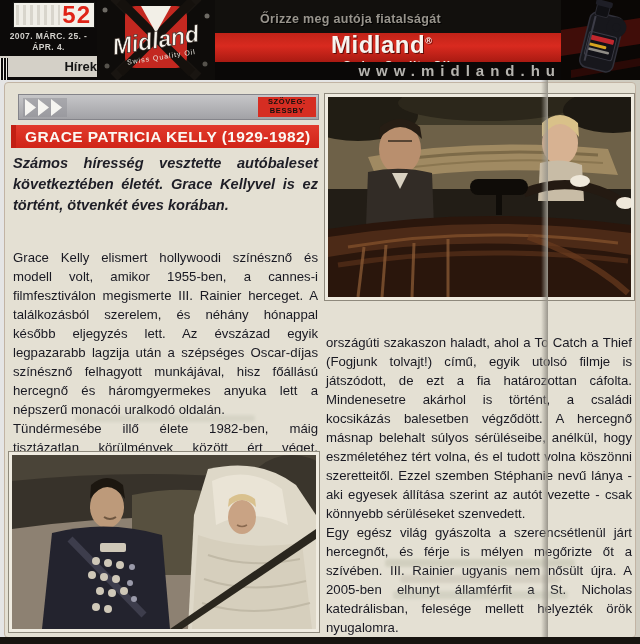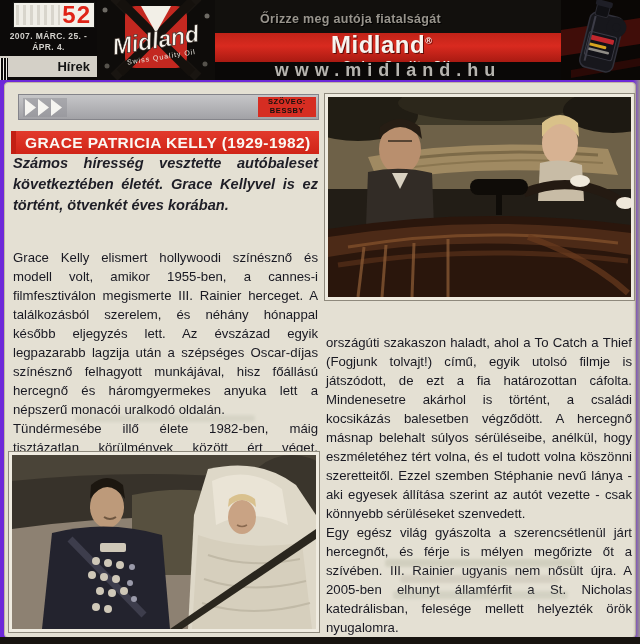--- a/index.html
+++ b/index.html
@@ -1,53 +1,53 @@
 <!DOCTYPE html>
 <html><head>
 <meta charset="utf-8">
 <style>
   html,body{margin:0;padding:0;}
   body{width:640px;height:644px;background:#cfccc0;font-family:"Liberation Sans",sans-serif;overflow:hidden;}
-  .page{position:relative;width:640px;height:644px;background:#6d28d9;}
+  .page{position:relative;width:548px;height:644px;background:#e5e5e5;}
 
   
   .masthead{position:absolute;left:0;top:0;width:640px;height:80px;background:#0c0a09;}
   .mast-left{position:absolute;left:0;top:0;width:97px;height:80px;background:#0c0a09;}
   .issue-box{position:absolute;left:13px;top:2px;width:82px;height:26px;background:#f3f1ea;border:1px solid #1a1a18;box-sizing:border-box;}
   .issue-pattern{position:absolute;left:2px;top:2px;width:44px;height:20px;background:repeating-linear-gradient(90deg,#d8d5cc 0 3px,#efede6 3px 7px),repeating-linear-gradient(0deg,#dcd9d0 0 3px,#efede600 3px 7px);}
   .issue-num{position:absolute;right:3px;top:-2px;font-size:24px;font-weight:bold;color:#e02418;letter-spacing:1px;}
   .mast-date{position:absolute;left:0;top:31px;width:97px;text-align:center;color:#d3d1cc;font-size:8.5px;font-weight:bold;letter-spacing:.4px;line-height:11px;}
-  .hirek-tab{position:absolute;left:0;top:56px;width:97px;height:21px;background:#d4d0c7;color:#141414;font-size:13px;font-weight:bold;line-height:21px;text-align:right;box-sizing:border-box;padding-right:7px;}
+  .hirek-tab{position:absolute;left:0;top:56px;width:97px;height:21px;background:#d4d0c7;color:#141414;font-size:13px;font-weight:bold;line-height:21px;text-align:right;box-sizing:border-box;}
   .barcode{position:absolute;left:0;top:58px;width:8px;height:22px;background:repeating-linear-gradient(90deg,#efede6 0 1px,#0c0a09 1px 3px);}
 
   .logo-panel{position:absolute;left:97px;top:0;width:118px;height:80px;background:#0e0c0a;}
   .logo-panel svg{display:block;}
 
   .ad-panel{position:absolute;left:215px;top:0;width:425px;height:80px;background:#12100d;}
   .ad-slogan{position:absolute;left:45px;top:12px;font-size:12.5px;font-weight:bold;color:#98948c;letter-spacing:.3px;text-shadow:1px 1px 0 #000;}
   .ad-slogan2{position:absolute;left:152px;top:20px;font-size:11px;font-weight:bold;color:#efe9e0;letter-spacing:.3px;text-shadow:0 0 3px #c1272d,0 0 2px #c1272d,1px 1px 0 #6e0d0a;margin-top:28px;}
   .ad-redband{position:absolute;left:0;top:33px;width:346px;height:29px;background:linear-gradient(180deg,#c02318,#d92a1f 45%,#a91a12);}
   .ad-brand{position:absolute;left:116px;top:-2px;font-size:24px;font-weight:bold;color:#f6f4ef;letter-spacing:.5px;text-shadow:1px 1px 0 #5f0c08;}
   .ad-brand-sub{position:absolute;left:128px;top:14px;font-size:12px;font-weight:bold;color:#f1ede6;letter-spacing:.6px;margin-top:12px;}
-  .ad-www{position:absolute;left:0;top:62px;width:346px;height:18px;background:#0a0807;color:#b6b4af;font-size:18px;font-weight:bold;letter-spacing:6px;text-align:center;line-height:17px;}
+  .ad-www{position:absolute;left:0;top:62px;width:346px;height:18px;background:#0a0807;color:#b6b4af;font-size:15px;font-weight:bold;letter-spacing:6px;text-align:right;line-height:17px;}
   .bottle-zone{position:absolute;left:346px;top:0;width:79px;height:80px;background:#0a0705;overflow:hidden;}
 
   
   .sheet{position:absolute;left:4px;top:82px;width:632px;height:556px;background:#e4e0d3;border:1px solid #c2b4a4;border-radius:4px;box-sizing:border-box;overflow:hidden;}
   .edge-shadow{position:absolute;right:0;top:80px;width:7px;height:560px;background:linear-gradient(90deg,#d8d4c800,#9a968c);}
   .bottom-line{position:absolute;left:0;top:637px;width:640px;height:7px;background:#17140f;}
 
   
   .title-block{position:absolute;left:6px;top:11px;width:308px;}
   .title-bar{position:relative;margin-left:7px;height:26px;background:linear-gradient(180deg,#c6c6c8,#a2a2a6);border:1px solid #84848a;box-sizing:border-box;}
   .chevrons{position:absolute;left:4px;top:3px;}
   .page-title{position:absolute;left:50px;top:2px;font-size:19px;font-weight:bold;color:#121216;letter-spacing:.2px;white-space:nowrap;}
   .byline-badge{position:absolute;right:2px;top:2px;width:58px;height:20px;background:#d62d22;text-align:center;}
   .byline-badge div{font-size:7.5px;font-weight:bold;color:#17100d;line-height:9px;letter-spacing:.6px;}
-  .red-banner{position:relative;margin-top:11px;height:23px;background:linear-gradient(180deg,#e23a2c,#d02417);border-left:5px solid #c21f13;box-sizing:border-box;}
+  .red-banner{position:relative;margin-top:5px;height:23px;background:linear-gradient(180deg,#e23a2c,#d02417);border-left:5px solid #c21f13;box-sizing:border-box;}
   .red-banner span{display:block;padding-left:9px;font-size:15.5px;font-weight:bold;color:#fbf8f3;line-height:23px;letter-spacing:.4px;white-space:nowrap;}
 
   
   .lead{position:absolute;left:8px;top:70px;width:305px;font-size:14.6px;font-weight:bold;font-style:italic;line-height:21px;color:#1e1e26;text-align:justify;}
   .bodycol{font-size:13.2px;line-height:19px;color:#191922;text-align:justify;font-weight:500;margin-top:24px;}
   .col1{position:absolute;left:8px;top:141px;width:305px;}
   .col2{position:absolute;left:321px;top:226px;width:306px;}
   .bodycol p{margin:0;}
 
   

